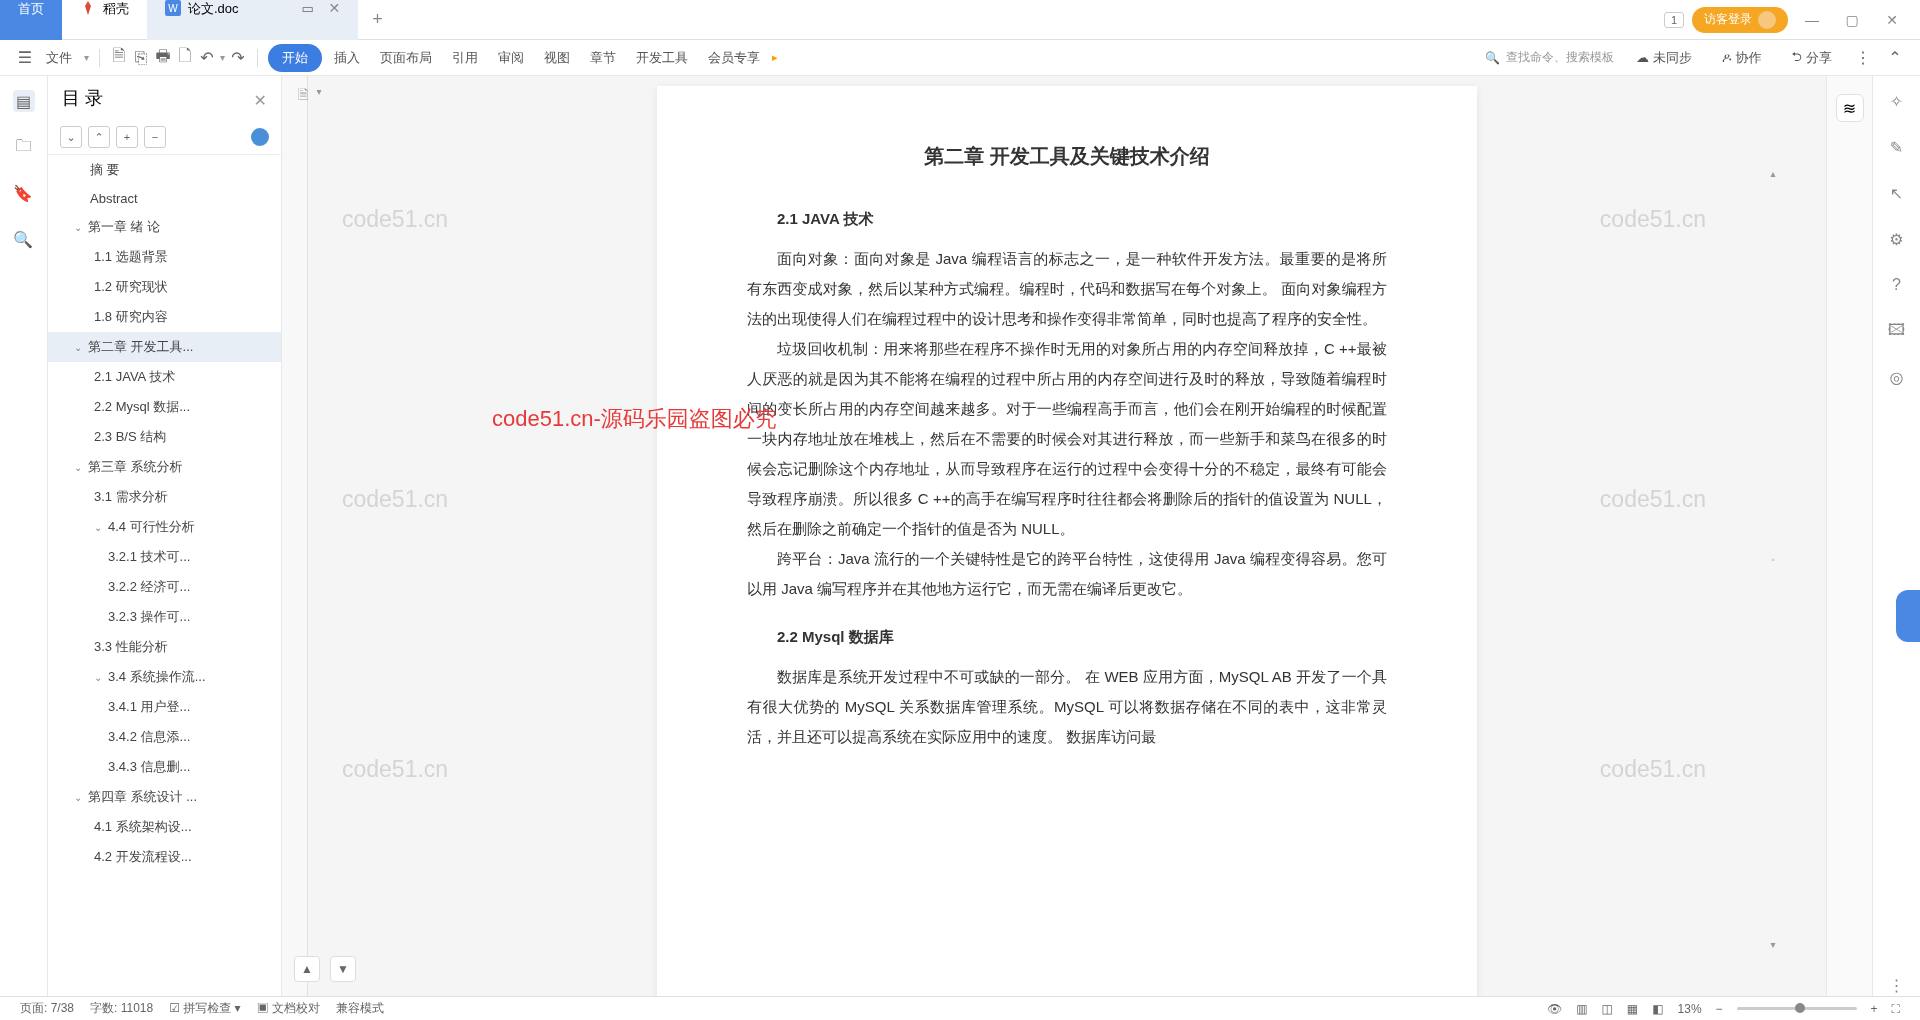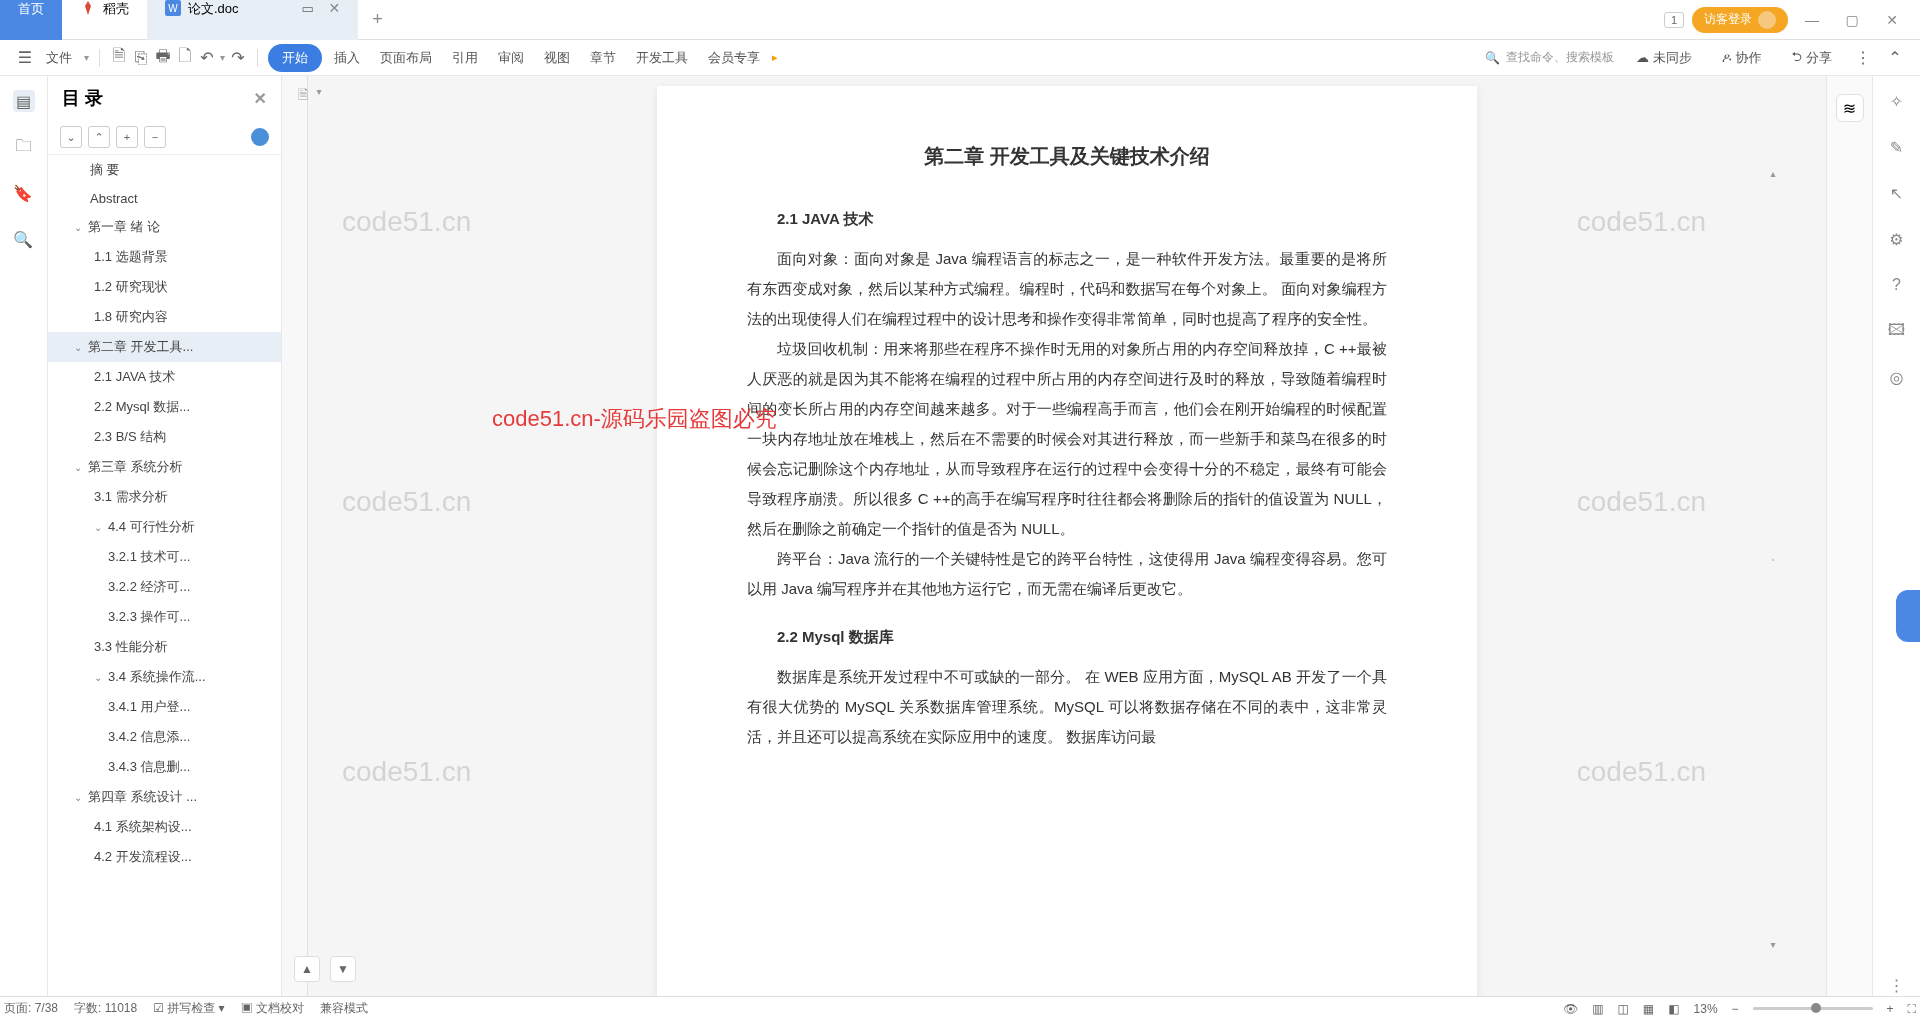--- a/index.html
+++ b/index.html
@@ -20,48 +20,48 @@
 .tb-btn{padding:4px 8px;font-size:13px;color:#555;display:flex;align-items:center;gap:4px;border-radius:4px}
 .tb-btn.primary{background:#3b7de0;color:#fff;padding:5px 14px;border-radius:14px}
 .tb-sep{width:1px;height:18px;background:#ddd;margin:0 6px}
 .tb-icon{width:18px;height:18px;color:#666;display:inline-flex;align-items:center;justify-content:center}
 .toolbar-right{margin-left:auto;display:flex;align-items:center;gap:14px}
 .search-box{color:#999;font-size:12px;display:flex;align-items:center;gap:6px}
 .main{display:flex;height:calc(100% - 100px)}
 .leftbar{width:48px;border-right:1px solid #e8e8e8;display:flex;flex-direction:column;align-items:center;padding-top:14px;gap:24px}
 .leftbar-icon{width:22px;height:22px;color:#666;display:flex;align-items:center;justify-content:center}
 .outline{width:234px;border-right:1px solid #e8e8e8;overflow-y:auto}
-.outline-header{display:flex;align-items:center;padding:10px 14px;font-size:18px;font-weight:700}
+.outline-header{display:flex;align-items:flex-end;padding:10px 14px;font-size:18px;font-weight:400}
 .outline-close{margin-left:auto;color:#999;font-size:16px}
 .outline-tools{display:flex;align-items:center;padding:6px 12px;gap:6px;border-bottom:1px solid #eee}
 .ot-btn{width:22px;height:22px;border:1px solid #ccc;border-radius:3px;display:flex;align-items:center;justify-content:center;font-size:11px;color:#666}
 .ot-badge{width:18px;height:18px;border-radius:50%;background:#4a90d9;margin-left:auto}
 .oitem{padding:6px 0;font-size:13px;color:#444;cursor:pointer;white-space:nowrap;overflow:hidden;text-overflow:ellipsis}
 .oitem.l0{padding-left:42px}
 .oitem.l1{padding-left:26px}
 .oitem.l2{padding-left:46px}
 .oitem.l3{padding-left:60px}
 .oitem.active{background:#e8eef5}
 .oitem .chev{display:inline-block;width:12px;color:#888;font-size:10px;margin-right:2px}
 .doc-area{flex:1;display:flex;background:#f5f5f5;position:relative;overflow:hidden}
 .ruler{width:26px;background:#f8f8f8;border-right:1px solid #e0e0e0}
 .page-wrap{flex:1;overflow-y:auto;padding:10px 60px}
 .page{background:#fff;width:820px;margin:0 auto;padding:50px 90px;min-height:1060px;box-shadow:0 2px 8px rgba(0,0,0,.08);font-family:SimSun,serif;font-size:15px;line-height:2.0;color:#333}
 .page h1{font-size:20px;text-align:center;margin-bottom:28px;font-weight:bold}
 .page h2{font-size:15px;font-weight:bold;margin:18px 0 10px;text-indent:2em}
 .page p{text-indent:2em;text-align:justify}
-.wm{position:absolute;color:#d4d4d4;font-size:28px;pointer-events:none;z-index:2}
+.wm{position:absolute;color:#d4d4d4;font-size:23px;pointer-events:none;z-index:2}
 .wm-red{position:absolute;color:#e63a3a;font-size:22px;pointer-events:none;z-index:3;font-weight:500}
 .page-controls{position:absolute;bottom:14px;left:12px;display:flex;gap:10px}
 .pc-btn{width:26px;height:26px;background:#fff;border:1px solid #ddd;border-radius:4px;display:flex;align-items:center;justify-content:center;font-size:12px;color:#666}
 .rightbar{width:48px;border-left:1px solid #e8e8e8;display:flex;flex-direction:column;align-items:center;padding-top:14px;gap:24px}
 .rightbar-icon{width:22px;height:22px;color:#888;display:flex;align-items:center;justify-content:center}
 .ai-panel{width:46px;border-left:1px solid #e8e8e8;background:#fafafa;display:flex;flex-direction:column;align-items:center;padding-top:18px}
 .ai-btn{width:28px;height:28px;border-radius:6px;background:#fff;border:1px solid #e0e0e0;display:flex;align-items:center;justify-content:center;margin-bottom:10px}
-.statusbar{height:24px;border-top:1px solid #e0e0e0;display:flex;align-items:center;padding:0 4px;font-size:12px;color:#666;gap:16px}
+.statusbar{height:24px;border-top:1px solid #e0e0e0;display:flex;align-items:center;padding:0 20px;font-size:12px;color:#666;gap:16px}
 .statusbar-right{margin-left:auto;display:flex;align-items:center;gap:14px}
 .zoom-slider{width:120px;height:3px;background:#ccc;position:relative;border-radius:2px}
 .zoom-thumb{position:absolute;width:10px;height:10px;background:#888;border-radius:50%;top:-4px;left:58px}
 .side-tab{position:absolute;right:0;top:590px;width:24px;height:52px;background:#4a88e3;border-radius:12px 0 0 12px;z-index:5}
 .scroll-ind{position:absolute;right:46px;top:86px;bottom:40px;width:14px;display:flex;flex-direction:column;align-items:center;justify-content:space-between;padding:6px 0}
 .scroll-arrow{font-size:10px;color:#999}
 .doc-header-icons{position:absolute;top:6px;left:16px;display:flex;gap:8px;color:#999;font-size:13px}
 .link-underline{border-bottom:1px solid #c44;color:#333}
 </style>
 </head>

